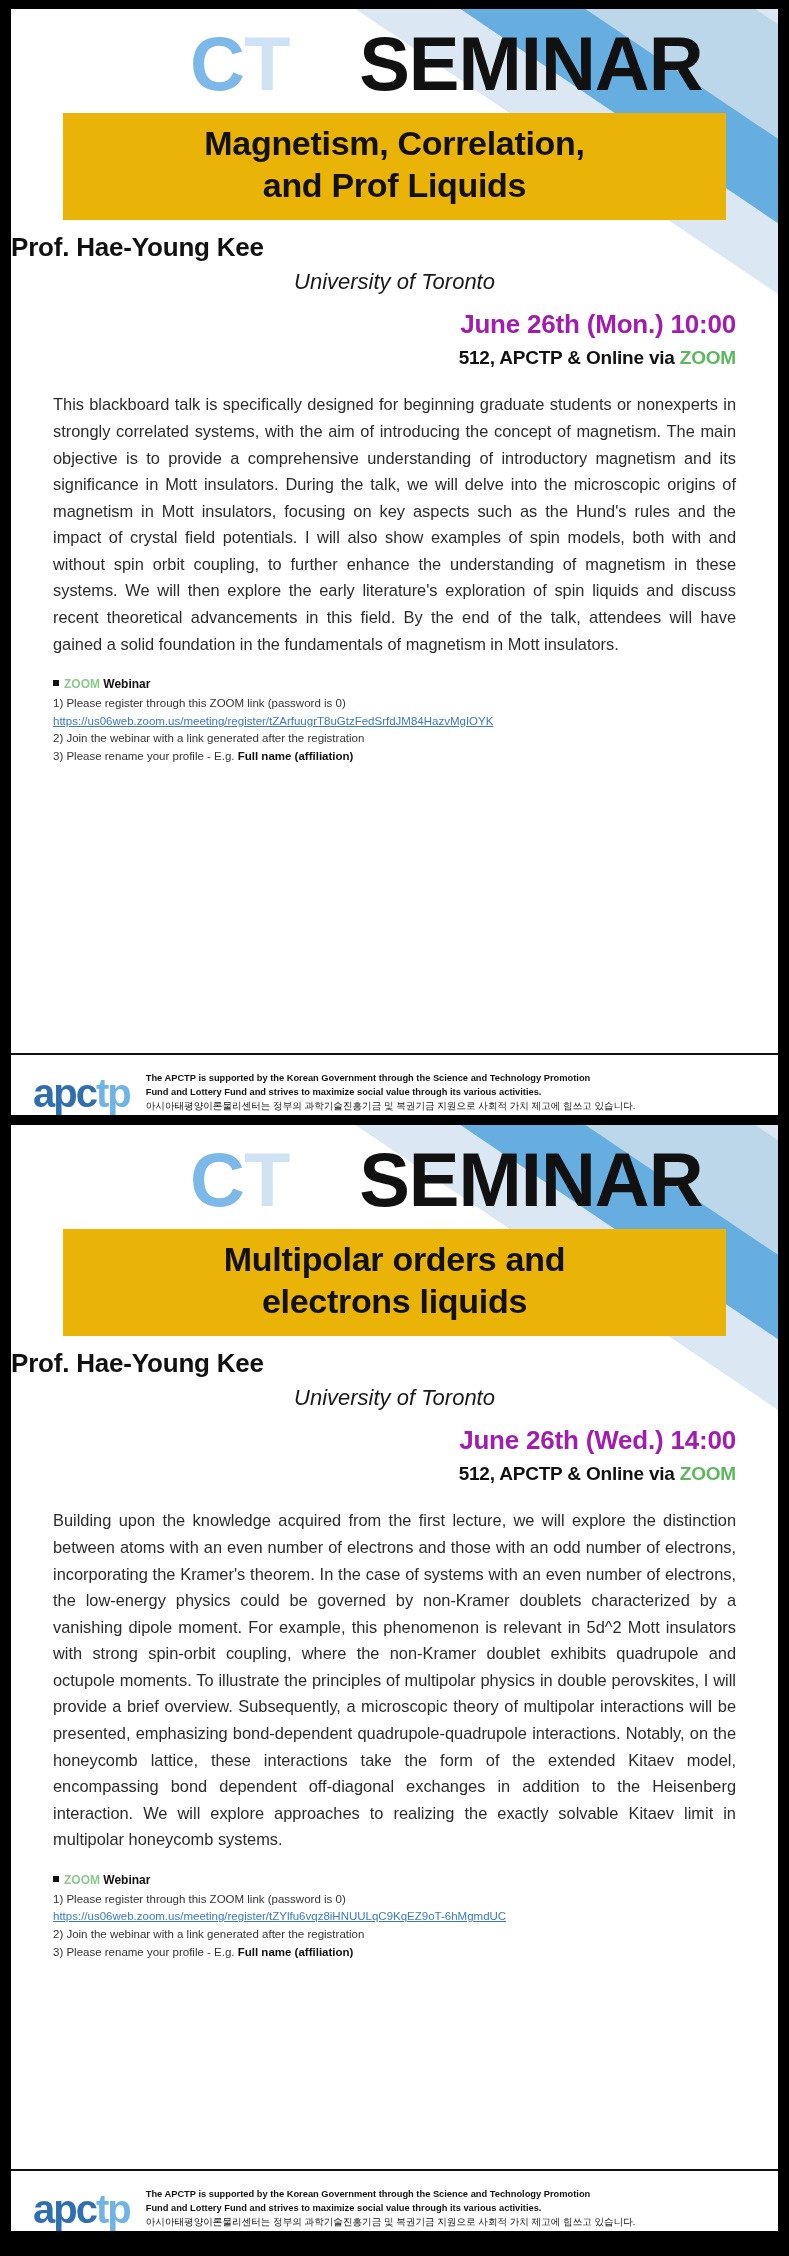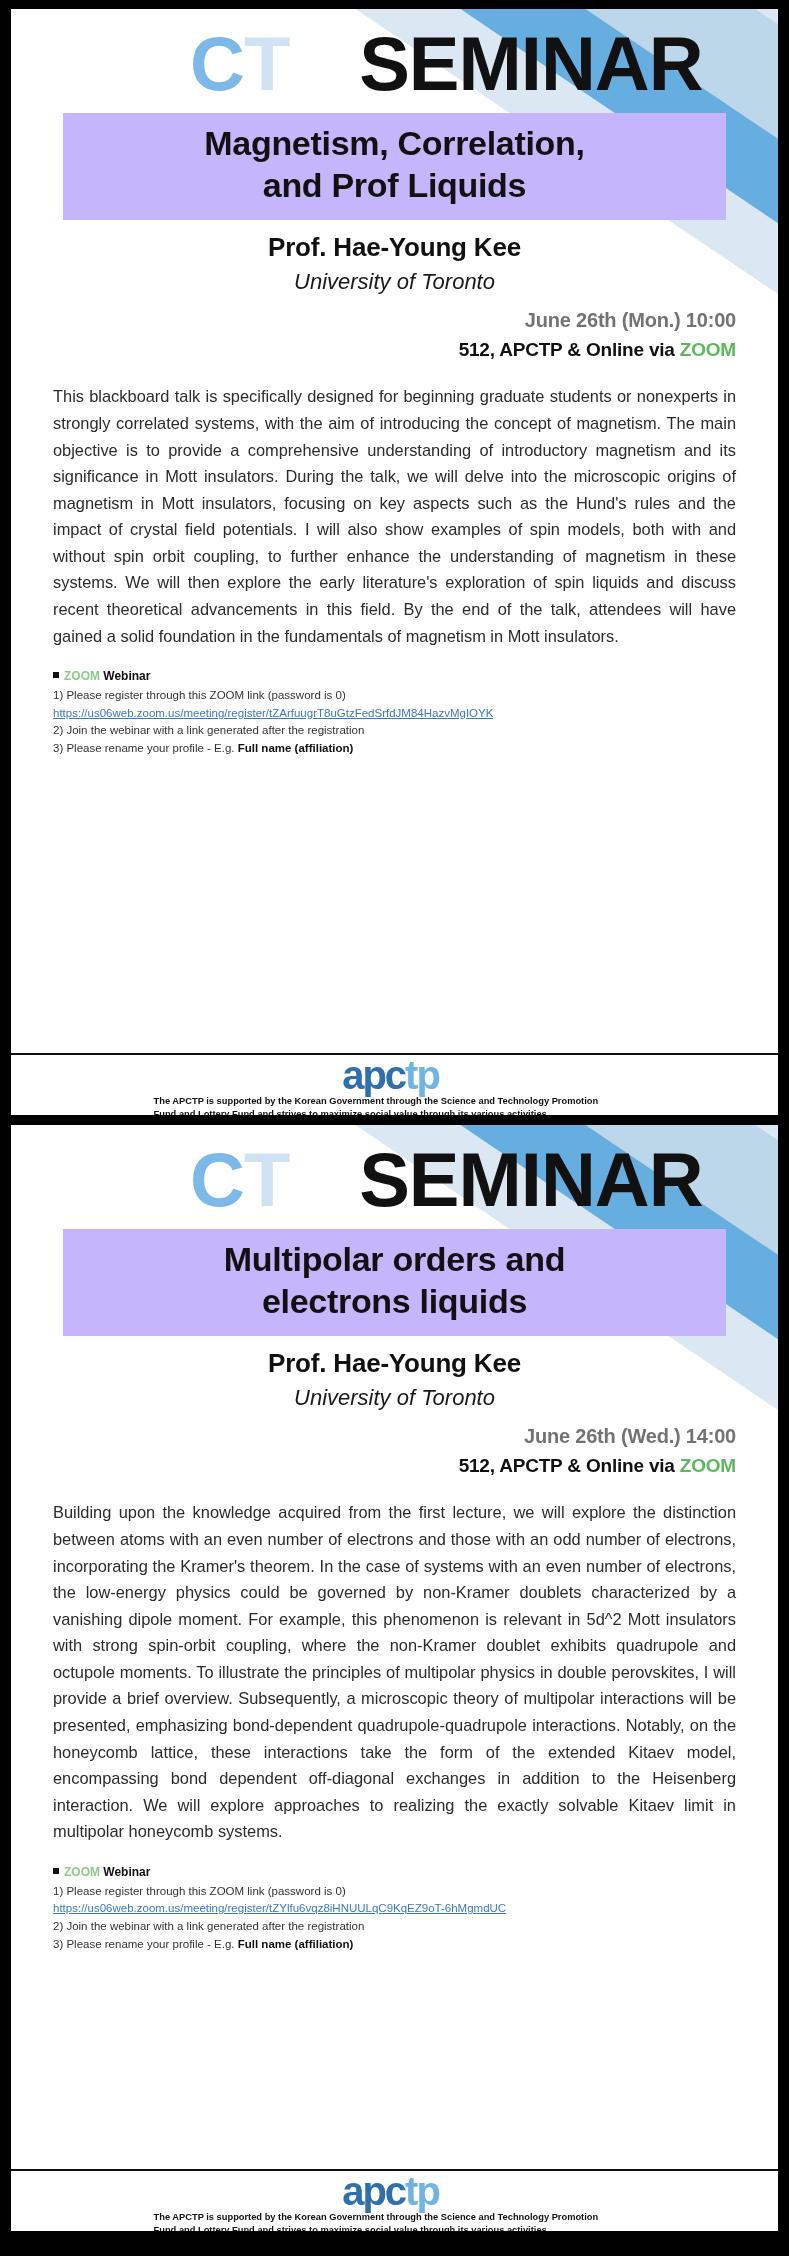--- a/index.html
+++ b/index.html
@@ -74,36 +74,36 @@
   .brand-p { color: #ffffff; }
   .brand-c { color: #7cb9e8; }
   .brand-t { color: #cfe2f3; }
   .brand-p2 { color: #ffffff; }
   .brand-seminar { color: #111111; }
 
   .title-box {
     position: relative;
     z-index: 3;
     margin: 8px 52px 0 52px;
-    background: #c4b5fd;
+    background: #eab308;
     padding: 10px 12px 14px 12px;
     text-align: center;
   }
   .title-line {
     font-size: 34px;
     font-weight: 800;
     color: #111;
     line-height: 1.22;
     letter-spacing: -0.3px;
   }
 
   .speaker {
     position: relative;
     z-index: 3;
-    text-align: center;
+    text-align: left;
     font-size: 26px;
     font-weight: 800;
     color: #111;
     margin-top: 12px;
     letter-spacing: -0.2px;
   }
   .affiliation {
     position: relative;
     z-index: 3;
     text-align: center;
@@ -115,23 +115,23 @@
   }
 
   .meta {
     position: relative;
     z-index: 3;
     text-align: right;
     padding-right: 42px;
     margin-top: 14px;
   }
   .meta-date {
-    font-size: 20px;
-    font-weight: 800;
-    color: #737373;
+    font-size: 26px;
+    font-weight: 800;
+    color: #a21caf;
     letter-spacing: -0.2px;
   }
   .meta-place {
     font-size: 19px;
     font-weight: 800;
     color: #111;
     margin-top: 7px;
     letter-spacing: -0.2px;
   }
   .zoom-green { color: #5cb85c; }
@@ -177,24 +177,23 @@
   .wb-bold { font-weight: 700; color: #111; }
 
   
   .footer {
     position: absolute;
     left: 0; right: 0; bottom: 0;
     height: 62px;
     z-index: 4;
     display: flex;
     align-items: center;
-    padding: 0 14px 0 22px;
+    padding: 15px 14px 0 22px;
     border-top: 2px solid #111;
     background: transparent;
-    flex-direction: column;
   }
   .logo {
     font-size: 40px;
     font-weight: 800;
     letter-spacing: -2px;
     line-height: 1;
     flex: 0 0 auto;
     padding-right: 16px;
   }
   .logo .lg-a { color: #2f6fae; }

